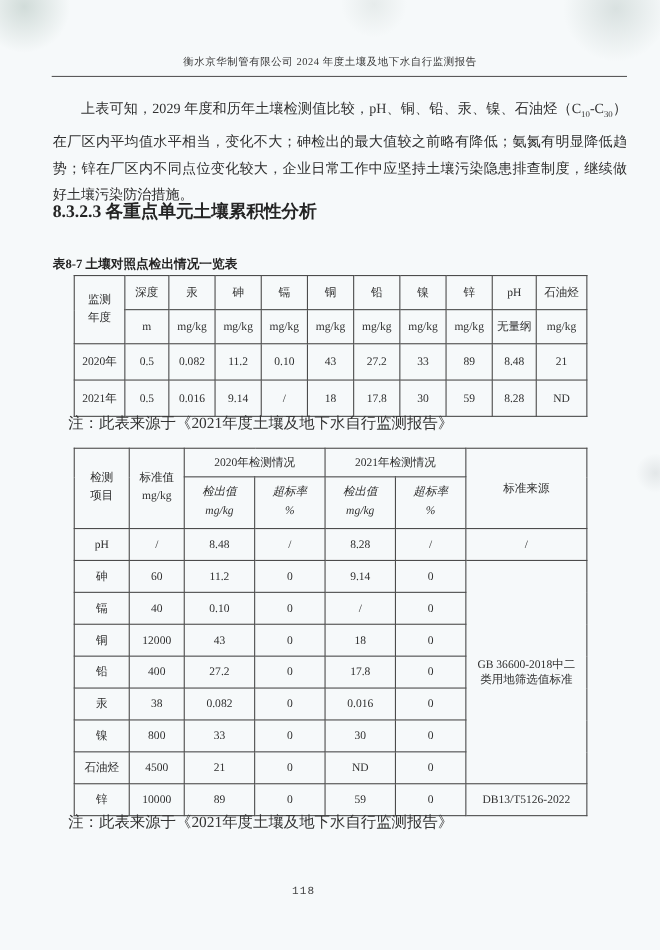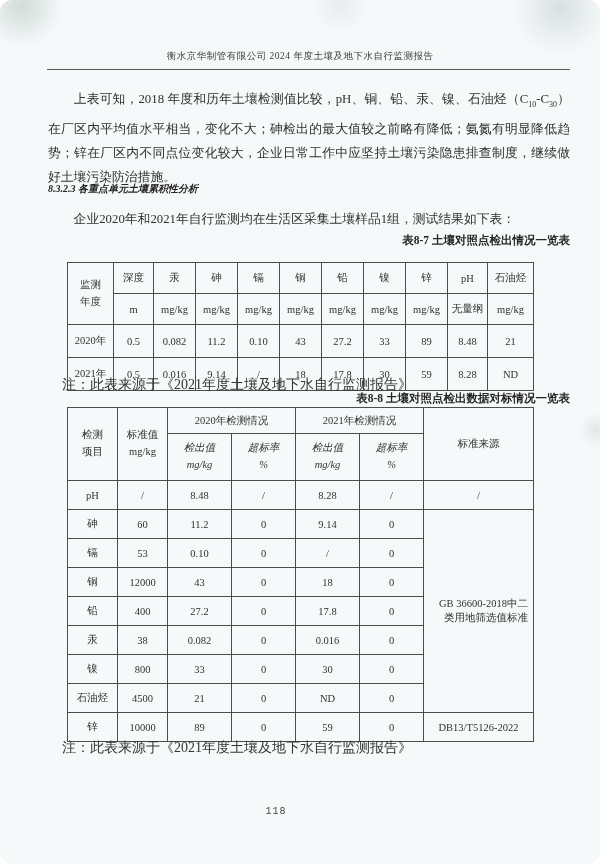--- a/index.html
+++ b/index.html
@@ -10,41 +10,40 @@
     background:#ffffff;
   }
   .page{
     position:relative;width:600px;height:864px;overflow:hidden;
     background-color:#f6f9fa;
     background-image:
       radial-gradient(circle at 22px 6px, rgba(140,165,155,0.35), rgba(140,165,155,0) 42px),
       radial-gradient(circle at 560px 8px, rgba(150,170,165,0.30), rgba(150,170,165,0) 48px),
       radial-gradient(circle at 340px 4px, rgba(160,175,170,0.18), rgba(160,175,170,0) 30px),
       radial-gradient(circle at 596px 430px, rgba(120,130,135,0.15), rgba(120,130,135,0) 18px);
-    border-radius: 12px;
   }
   .doc-header{
     position:absolute;top:50px;left:0;width:600px;
     text-align:center;font-size:9.5px;color:#3a3a3a;letter-spacing:0.5px;
   }
   .header-rule{
     position:absolute;top:69px;left:47px;width:523px;height:1px;background:#5a5a5a;
   }
   .para{
     position:absolute;left:48px;width:522px;
     font-size:12.8px;line-height:24px;text-align:justify;color:#303030;
   }
   .para .indent{display:inline-block;width:2em;}
   sub{font-size:8px;}
   .heading{
     position:absolute;left:48px;width:522px;
-    font-size:10px;font-weight:bold;color:#242424;font-style:italic;
+    font-size:16px;font-weight:bold;color:#242424;
   }
   .tbl-title{
-    position:absolute;left:48px;width:522px;text-align:right;
+    position:absolute;left:48px;width:522px;text-align:left;
     font-size:11.5px;font-weight:bold;color:#242424;
   }
   table{
     border-collapse:collapse;table-layout:fixed;
     position:absolute;left:67px;width:466px;
     font-size:10.5px;color:#303030;
   }
   td{
     border:1px solid #4c4c4c;text-align:center;vertical-align:middle;
     padding:1px 2px;overflow:hidden;
@@ -66,29 +65,28 @@
   .two-line div{line-height:1.6;}
 </style>
 </head>
 <body>
 
 <div class="page">
 
   <div class="doc-header">衡水京华制管有限公司 2024 年度土壤及地下水自行监测报告</div>
   <div class="header-rule"></div>
 
-  <div class="para" style="top:87px;"><span class="indent"></span><span>上表可知，2018 年度和历年土壤检测值比较，pH、铜、铅、汞、镍、石油烃（C</span><sub>10</sub><span>-C</span><sub>30</sub><span>）在厂区内平均值水平相当，变化不大；砷检出的最大值较之前略有降低；氨氮有明显降低趋势；锌在厂区内不同点位变化较大，企业日常工作中应坚持土壤污染隐患排查制度，继续做好土壤污染防治措施。</span></div>
+  <div class="para" style="top:87px;"><span class="indent"></span><span>上表可知，2029 年度和历年土壤检测值比较，pH、铜、铅、汞、镍、石油烃（C</span><sub>10</sub><span>-C</span><sub>30</sub><span>）在厂区内平均值水平相当，变化不大；砷检出的最大值较之前略有降低；氨氮有明显降低趋势；锌在厂区内不同点位变化较大，企业日常工作中应坚持土壤污染隐患排查制度，继续做好土壤污染防治措施。</span></div>
 
   <div class="heading" style="top:182px;">8.3.2.3 各重点单元土壤累积性分析</div>
 
-  <div class="para" style="top:207px;"><span class="indent"></span><span>企业2020年和2021年自行监测均在生活区采集土壤样品1组，测试结果如下表：</span></div>
 
   <div class="tbl-title" style="top:233px;">表8-7 土壤对照点检出情况一览表</div>
 
-  <table class="t87" style="top:262px;padding-left:15px;">
+  <table class="t87" style="top:250px;padding-left:15px;">
     <colgroup>
       <col style="width:46px">
         <col style="width:40px">
         <col style="width:42px">
         <col style="width:42px">
       <col style="width:42px">
         <col style="width:42px">
         <col style="width:42px">
         <col style="width:42px">
       <col style="width:42px">
@@ -148,21 +146,20 @@
       <td>30</td>
       <td>59</td>
       <td>8.28</td>
       <td>ND</td>
     </tr>
   </tbody>
     </table>
 
   <div class="note" style="top:376px;">注：此表来源于《2021年度土壤及地下水自行监测报告》</div>
 
-  <div class="tbl-title" style="top:391px;">表8-8 土壤对照点检出数据对标情况一览表</div>
 
   <table class="t88" style="top:407px;">
     <colgroup>
       <col style="width:50px">
         <col style="width:50px">
         <col style="width:64px">
         <col style="width:64px">
       <col style="width:64px">
         <col style="width:64px">
         <col style="width:110px">
@@ -209,25 +206,25 @@
       <td>/</td>
       <td>/</td>
     </tr>
     <tr class="data">
       <td>砷</td>
       <td>60</td>
       <td>11.2</td>
       <td>0</td>
       <td>9.14</td>
       <td>0</td>
-      <td rowspan="7" style="text-align:right;padding:2px 5px;margin-left:28px;">GB 36600-2018中二类用地筛选值标准</td>
+      <td rowspan="7" style="text-align:center;padding:2px 5px;margin-left:28px;">GB 36600-2018中二类用地筛选值标准</td>
     </tr>
     <tr class="data">
       <td>镉</td>
-      <td>53</td>
+      <td>40</td>
       <td>0.10</td>
       <td>0</td>
       <td>/</td>
       <td>0</td>
     </tr>
     <tr class="data">
       <td>铜</td>
       <td>12000</td>
       <td>43</td>
       <td>0</td>

